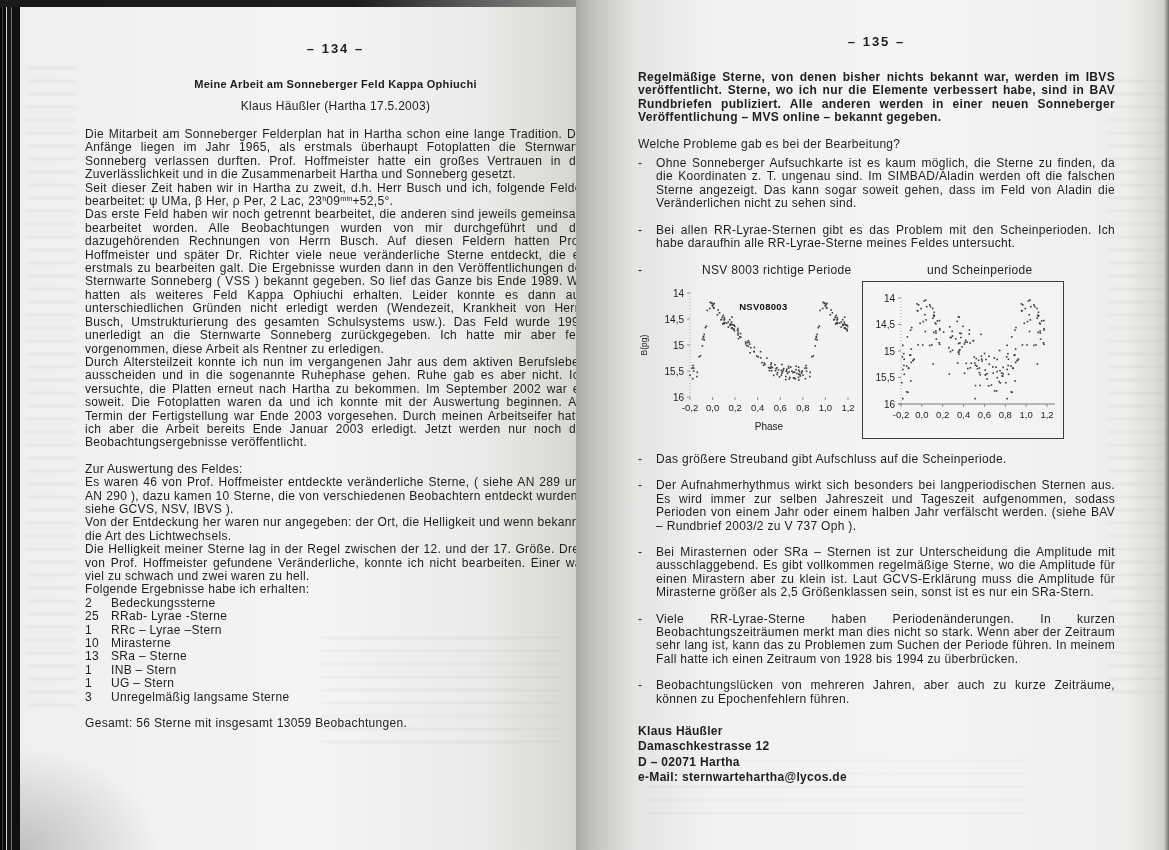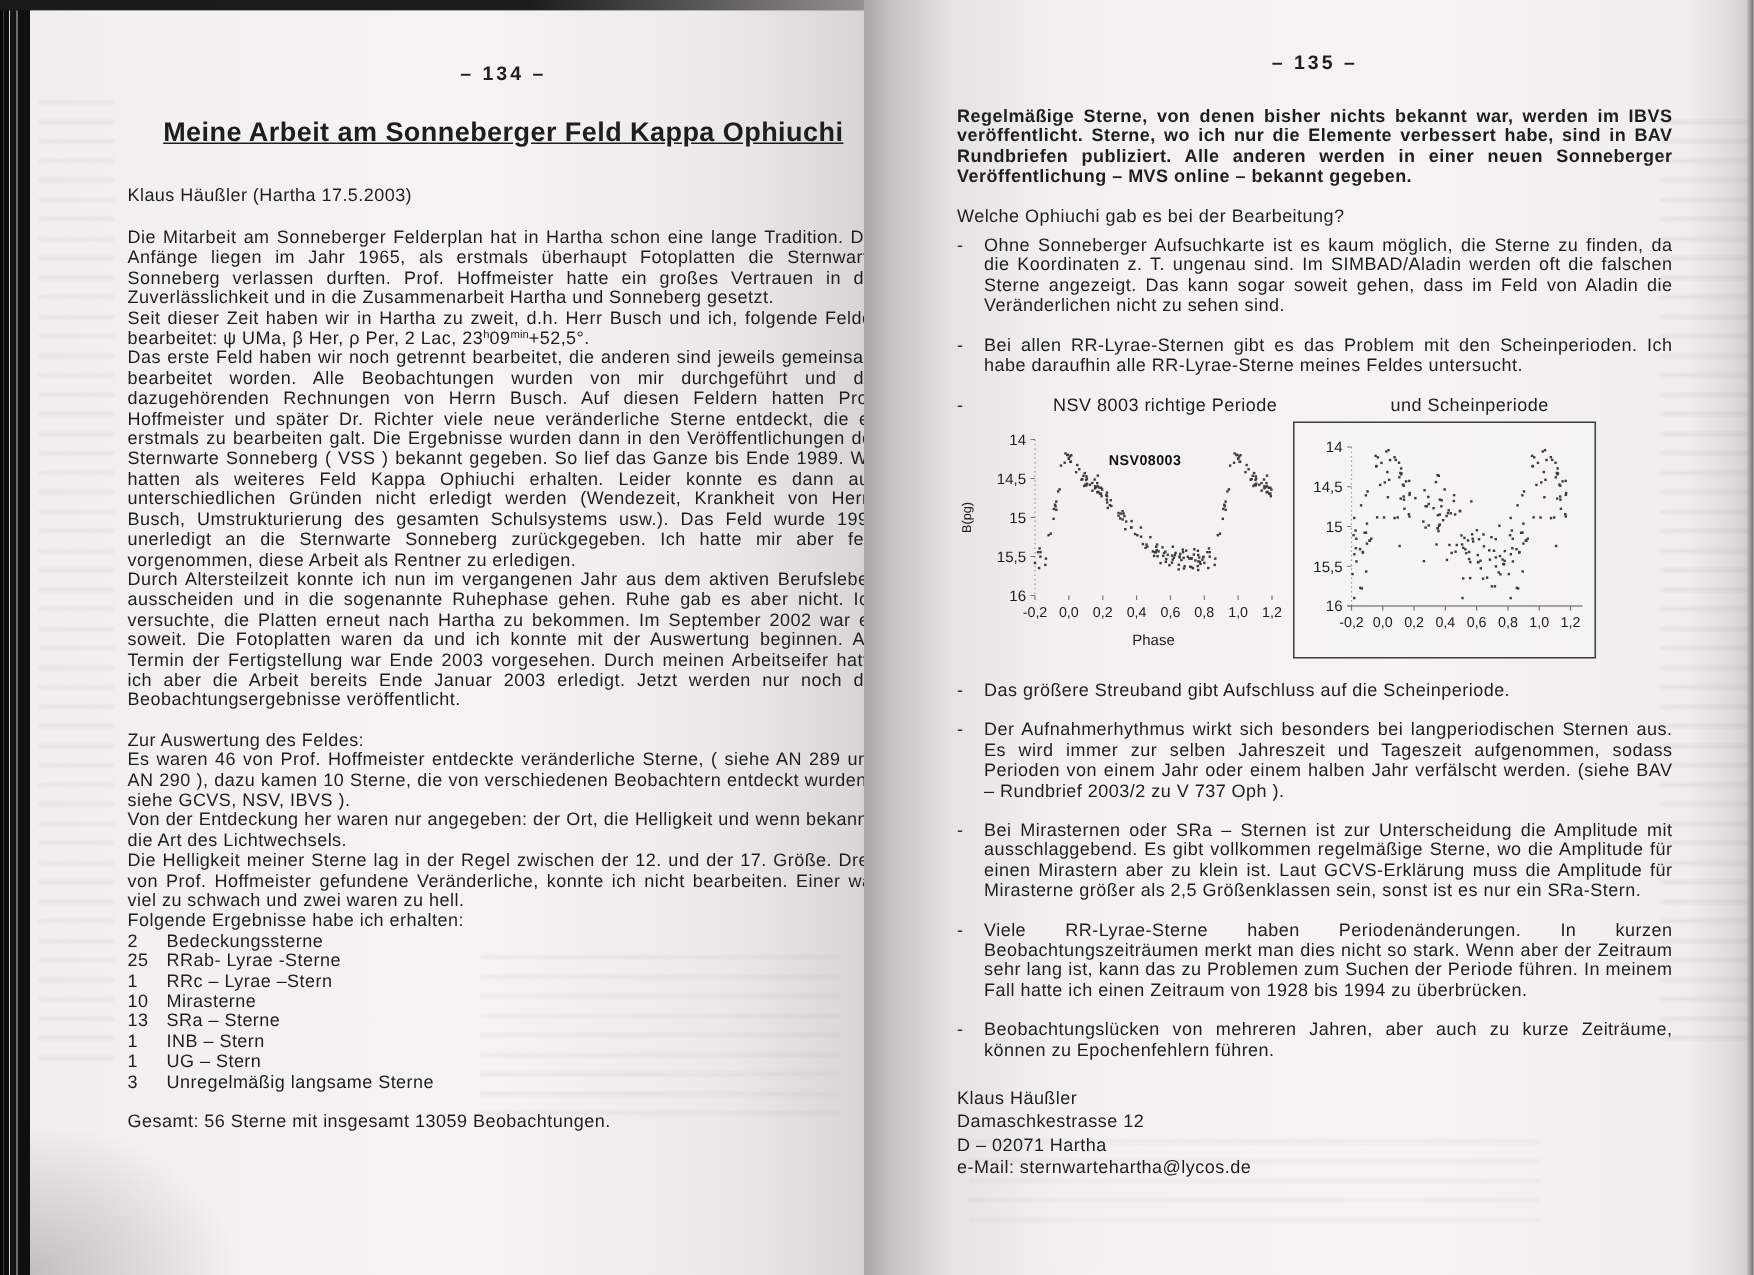--- a/index.html
+++ b/index.html
@@ -28,22 +28,22 @@
   }
   #right-edge{position:absolute;right:0;top:0;width:5px;height:850px;background:linear-gradient(90deg,rgba(90,89,86,0),#737270);}
   .corner-shadow{position:absolute;left:0;bottom:0;width:150px;height:110px;background:radial-gradient(ellipse at 0% 100%,rgba(70,70,68,.28),rgba(70,70,68,0) 65%);}
   .ghost{position:absolute;opacity:.05;filter:blur(1.2px);background:repeating-linear-gradient(180deg,#222 0 2.5px,transparent 2.5px 13px);}
 
   .content{position:absolute;top:0;}
   #left-content{left:65px;width:501px;}
   #right-content{left:62px;width:477px;}
 
   .pnum{text-align:center;font-weight:bold;font-size:13px;letter-spacing:2px;margin-top:34px;}
-  .title{text-align:center;font-weight:bold;font-size:18px;letter-spacing:.3px;margin-top:22px;text-decoration:underline;}
-  .author{font-size:12px;letter-spacing:.3px;margin-top:24px;}
+  .title{text-align:center;font-weight:bold;font-size:11px;letter-spacing:.3px;margin-top:22px;}
+  .author{text-align:center;font-size:12px;letter-spacing:.3px;margin-top:9px;}
 
   p{margin:0;font-size:12px;line-height:13.4px;letter-spacing:.32px;text-align:justify;}
   .body-start{margin-top:15px;}
   .gap{height:13px;}
   sup{font-size:7.5px;line-height:0;vertical-align:4px;letter-spacing:0;}
 
   .results{margin:0;}
   .rrow{display:flex;font-size:12px;line-height:13.4px;letter-spacing:.32px;}
   .rrow .n{width:26px;flex:none;}
 
@@ -55,21 +55,21 @@
   .caption-row .cap2{position:absolute;left:243px;top:0;}
 
   .charts-row{display:flex;margin-top:3px;align-items:flex-start;}
   .chart-box{flex:none;}
   #chart0-box{margin-left:0;}
   #chart1-box{margin-left:0;}
   #chart1{border:1.4px solid #3e3e3e;background:rgba(246,245,243,.5);}
   svg text{font-family:"Liberation Sans",sans-serif;}
 
   .sig{margin-top:18px;}
-  .sig div{font-size:12px;line-height:15.5px;letter-spacing:.32px;text-align:left;}
+  .sig div{font-size:12px;line-height:15.5px;letter-spacing:.32px;text-align:left;font-weight:bold;}
 </style>
 </head>
 <body>
 
 <div id="binding-strip"></div>
 <div id="top-strip"></div>
 
 <div class="page" id="left-page">
   <div class="ghost" style="left:6px;top:60px;width:50px;height:640px;"></div>
   <div class="ghost" style="left:300px;top:630px;width:240px;height:110px;opacity:.045;"></div>
@@ -127,21 +127,21 @@
   </div>
 </div>
 
 <div class="page" id="right-page">
   <div class="ghost" style="right:8px;top:80px;width:58px;height:620px;"></div>
   <div class="ghost" style="left:70px;top:760px;width:380px;height:60px;opacity:.04;"></div>
   <div class="content" id="right-content">
     <div class="pnum">–  135  –</div>
     <p style="margin-top:22px;font-weight:bold;">Regelmäßige Sterne, von denen bisher nichts bekannt war, werden im IBVS veröffentlicht. Sterne, wo ich nur die Elemente verbessert habe, sind in BAV Rundbriefen publiziert. Alle anderen werden in einer neuen Sonneberger Veröffentlichung – MVS online – bekannt gegeben.</p>
     <div class="gap"></div>
-    <p>Welche Ophiuchi gab es bei der Bearbeitung?</p>
+    <p>Welche Probleme gab es bei der Bearbeitung?</p>
     <div class="bullet" style="margin-top:6px;">
       <span class="dash">-</span>
       <span class="btext">Ohne Sonneberger Aufsuchkarte ist es kaum möglich, die Sterne zu finden, da die Koordinaten z. T. ungenau sind. Im SIMBAD/Aladin werden oft die falschen Sterne angezeigt. Das kann sogar soweit gehen, dass im Feld von Aladin die Veränderlichen nicht zu sehen sind.</span>
     </div>
     <div class="bullet">
       <span class="dash">-</span>
       <span class="btext">Bei allen RR-Lyrae-Sternen gibt es das Problem mit den Scheinperioden. Ich habe daraufhin alle RR-Lyrae-Sterne meines Feldes untersucht.</span>
     </div>
     <div class="bullet caption-row">
       <span class="dash">-</span>

